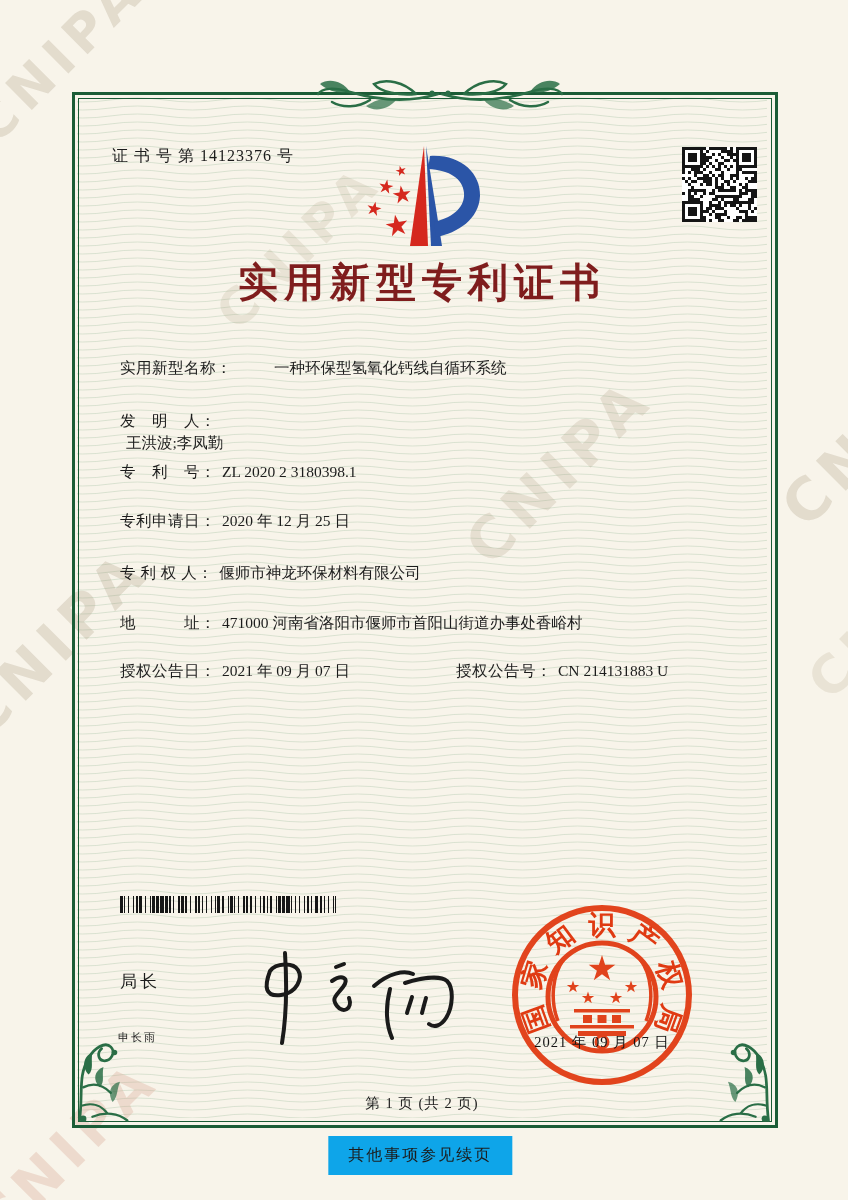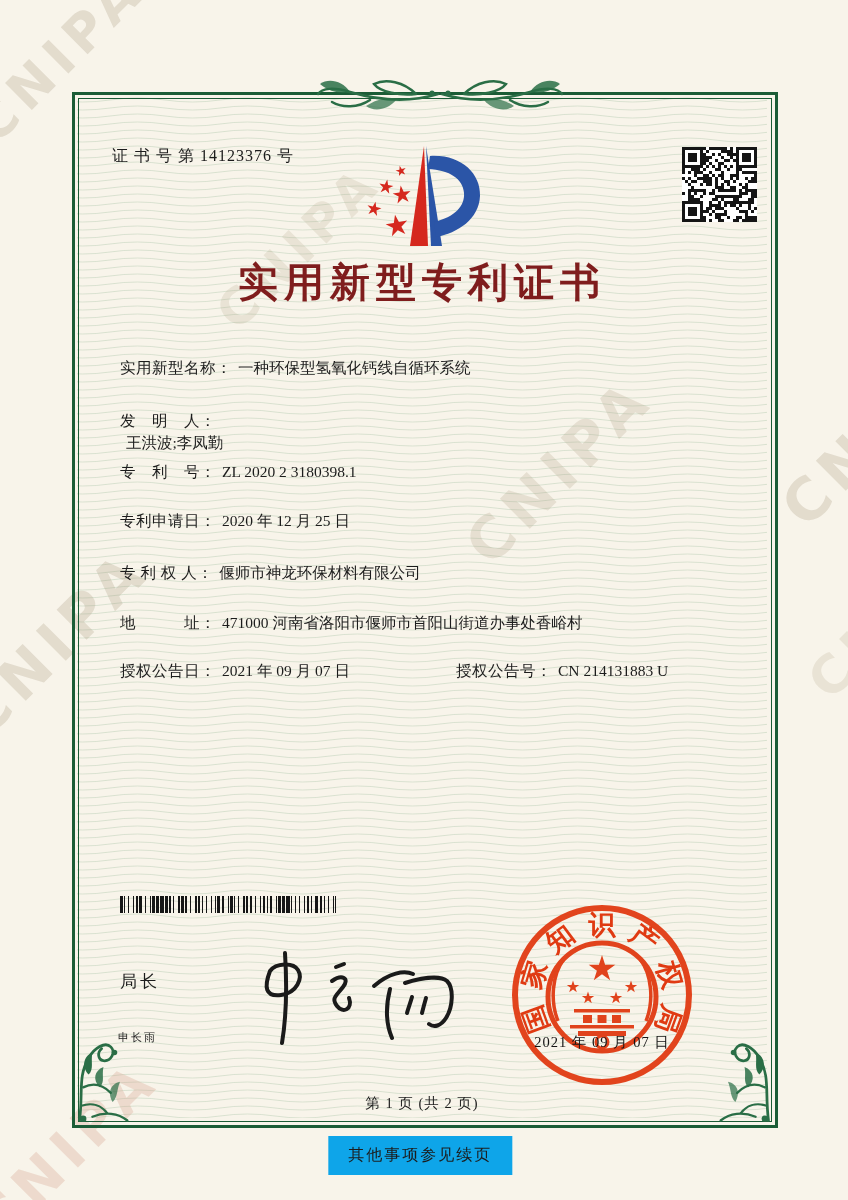--- a/index.html
+++ b/index.html
@@ -31,21 +31,21 @@
   
   .certno{position:absolute;left:112px;top:146px;font-size:16px;letter-spacing:1px;}
   .logo{position:absolute;left:358px;top:140px;}
   .qr{position:absolute;left:682px;top:147px;width:75px;height:75px;background:#fff;}
   .title{position:absolute;left:72px;top:255px;width:700px;text-align:center;
          font-size:40px;font-weight:bold;letter-spacing:6px;color:#7f1d1d;}
   
   .row{position:absolute;left:120px;width:648px;display:flex;font-size:15.5px;line-height:1.45;}
   .row .lb{flex:none;letter-spacing:.5px;}
   .row .val{margin-left:6px;}
-  .r1{top:357px;}.r2{top:410px;flex-direction:column;}.r3{top:461px;}.r4{top:510px;}
+  .r1{top:357px;gap:36px;}.r2{top:410px;flex-direction:column;}.r3{top:461px;}.r4{top:510px;}
   .r5{top:562px;}.r6{top:612px;}.r7{top:660px;}
   .pair2{position:absolute;left:336px;display:flex;}
   
   .bodytext{position:absolute;left:118px;top:697px;width:642px;font-size:15.5px;
             line-height:34px;text-align:justify;}
   .bodytext p{margin:0;text-indent:2em;}
   
   .barcode{position:absolute;left:120px;top:896px;width:216px;height:17px;display:flex;
            overflow:hidden;align-items:stretch;}
   .barcode span{flex:none;height:100%;}

